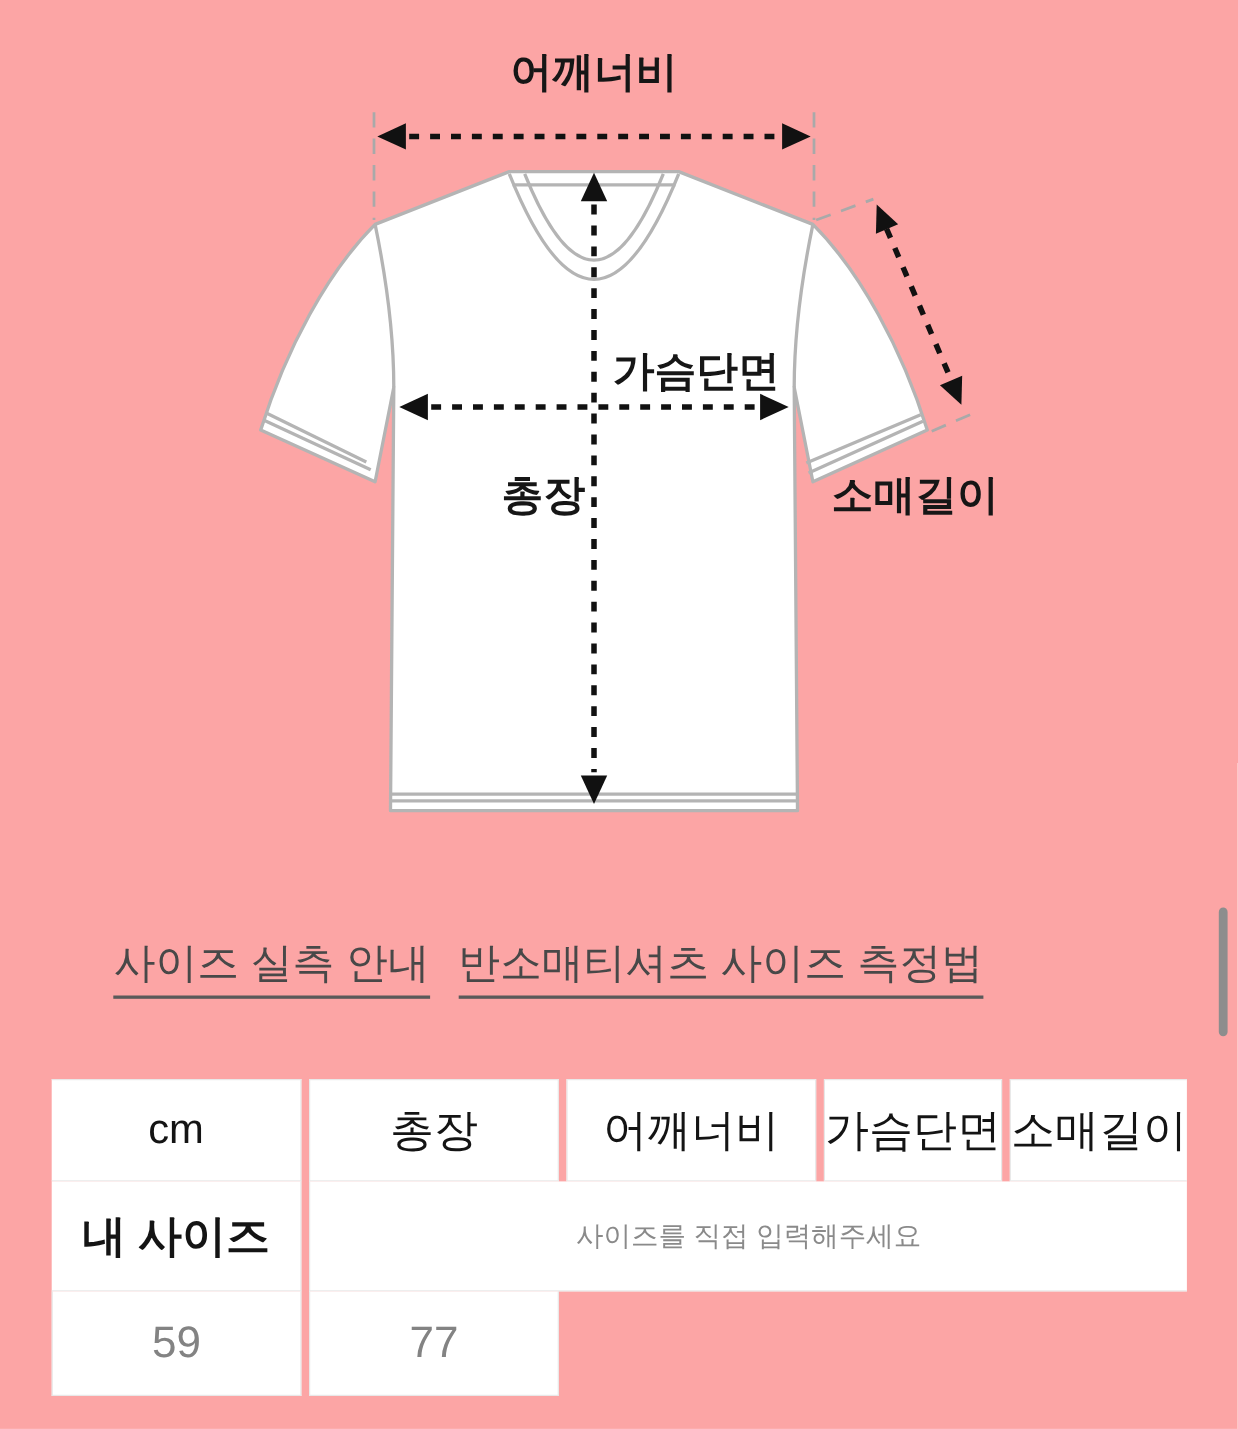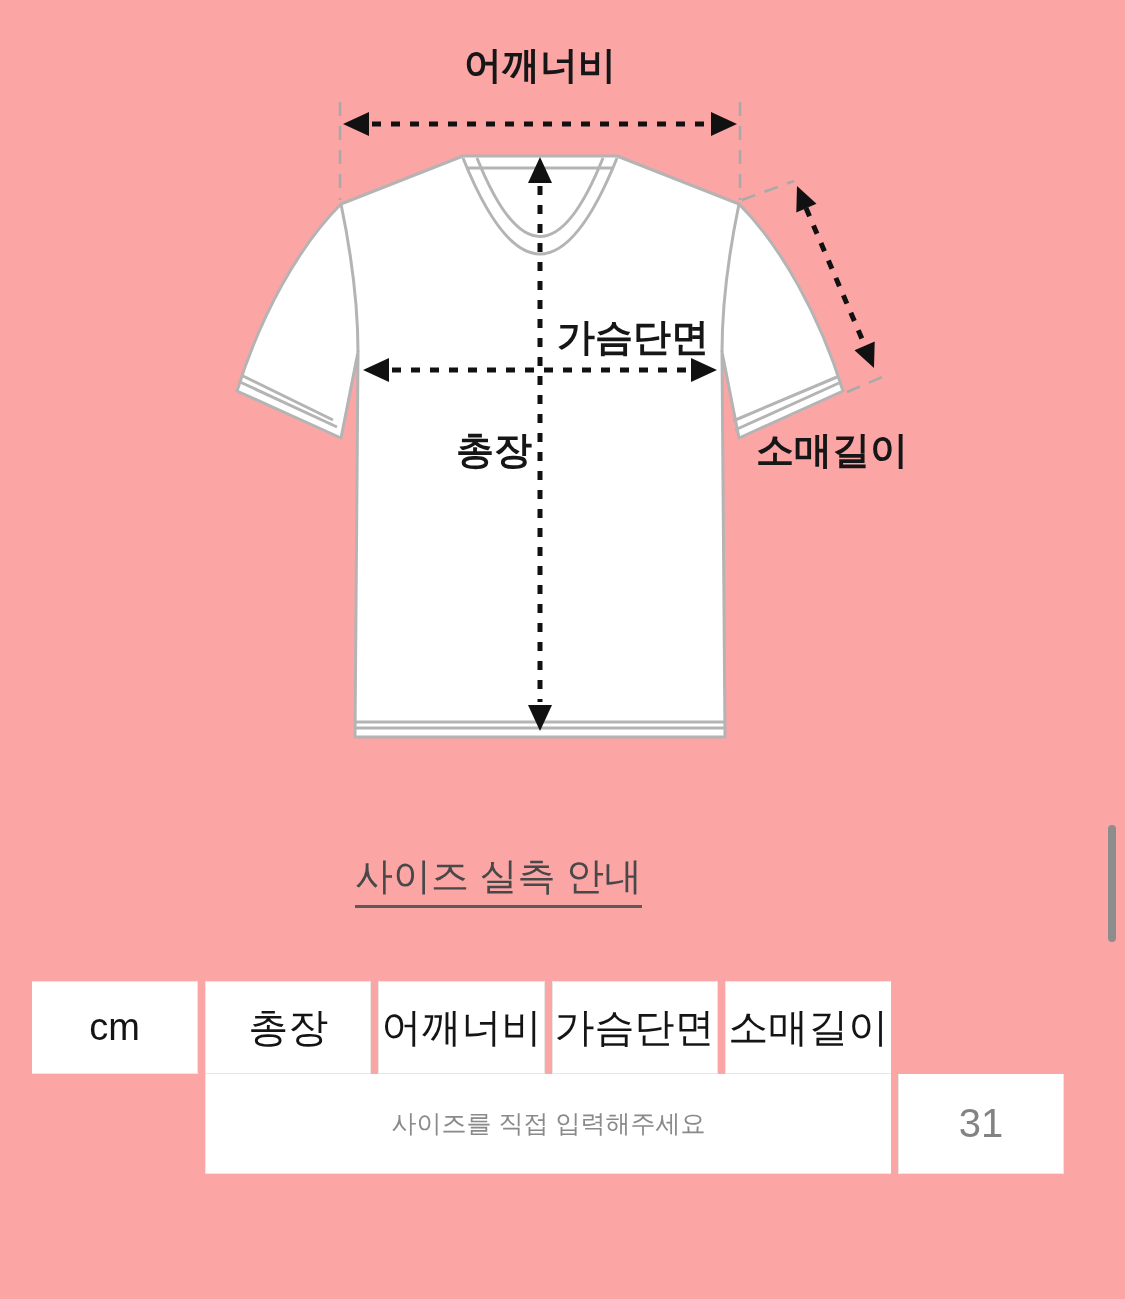--- a/index.html
+++ b/index.html
@@ -23,23 +23,23 @@
     display: flex; justify-content: center; align-items: flex-start; gap: 26px;
   }
   .size-link {
     font-size: 38px; line-height: 1.1; color: #484848; cursor: pointer;
     text-decoration: none; border-bottom: 3px solid #5a5a5a; padding-bottom: 7px;
     white-space: nowrap;
   }
 
   
   .size-table {
-    position: absolute; top: 981px; left: 32px; width: 1032px;
+    position: absolute; top: 981px; left: 47px; width: 1032px;
     display: grid;
-    grid-template-columns: repeat(6, 1fr);
+    grid-template-columns: repeat(3, 1fr);
     grid-template-rows: 93px 100px 95px;
     column-gap: 7px; row-gap: 0;
   }
   .cell {
     display: flex; align-items: center; justify-content: center;
     background: #fff;
     border-left: 1px solid #e7e7e7;
     border-right: 1px solid #e7e7e7;
     border-bottom: 1px solid #e7e7e7;
     font-size: 40px; color: #141414;
@@ -122,29 +122,32 @@
     </g>
 
     <text class="diagram-label" x="540" y="78" text-anchor="middle">어깨너비</text>
     <text class="diagram-label" x="633" y="350" text-anchor="middle">가슴단면</text>
     <text class="diagram-label" x="494" y="463" text-anchor="middle">총장</text>
     <text class="diagram-label" x="832" y="463" text-anchor="middle">소매길이</text>
   </svg>
 
   <div class="links-row">
     <a class="size-link" href="#">사이즈 실측 안내</a>
+    <a class="size-link" href="#">반소매티셔츠 사이즈 측정법</a>
   </div>
 
   <div class="size-table">
 
     <div class="cell top first unit">cm</div>
     <div class="cell top colhead">총장</div>
     <div class="cell top colhead">어깨너비</div>
     <div class="cell top colhead">가슴단면</div>
     <div class="cell top colhead last">소매길이</div>
 
+    <div class="cell first rowhead">내 사이즈</div>
     <div class="cell merged last placeholder">사이즈를 직접 입력해주세요</div>
 
-    <div class="cell gray">31</div>
+    <div class="cell gray">59</div>
+    <div class="cell gray">77</div>
   </div>
 
   <div class="scrollbar-thumb"></div>
 </div>
 
 </body></html>

